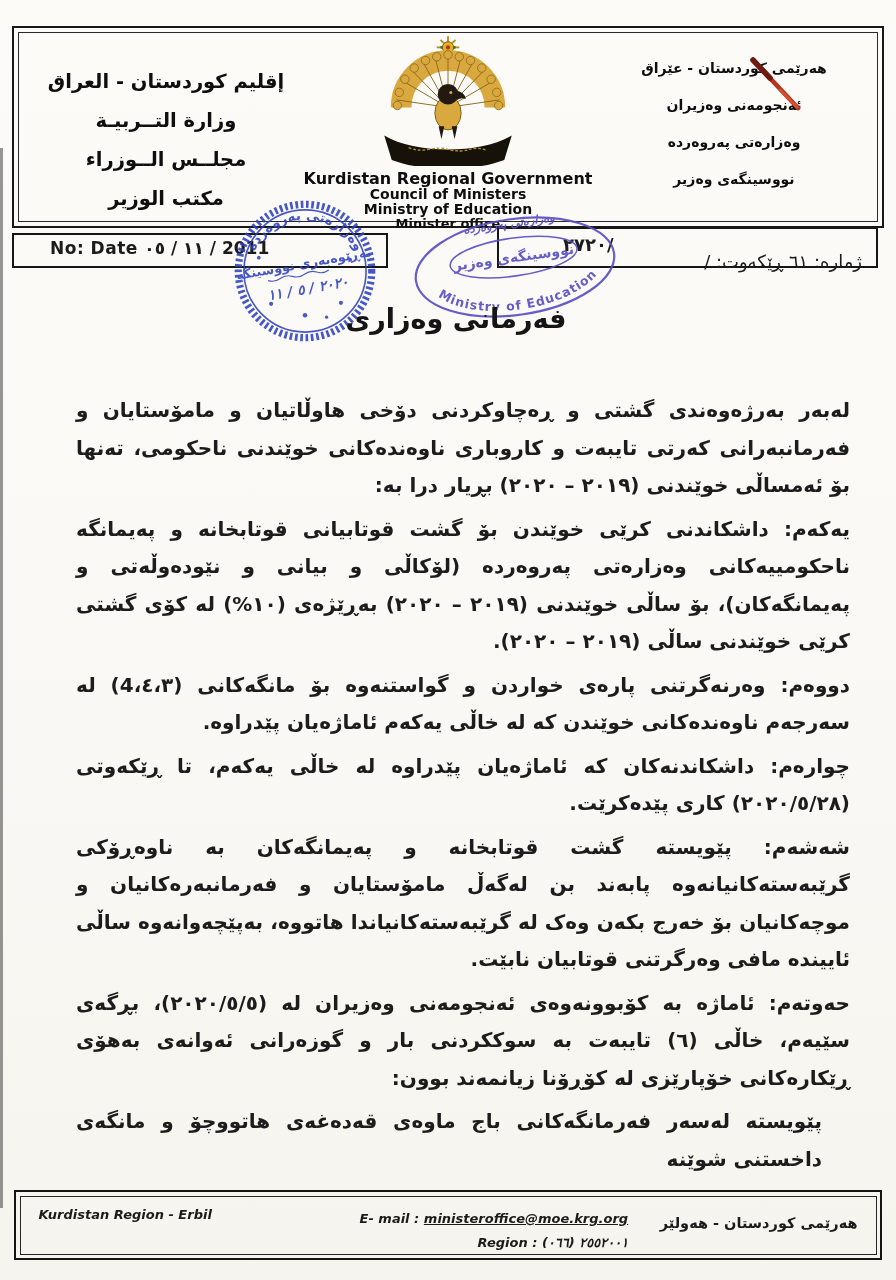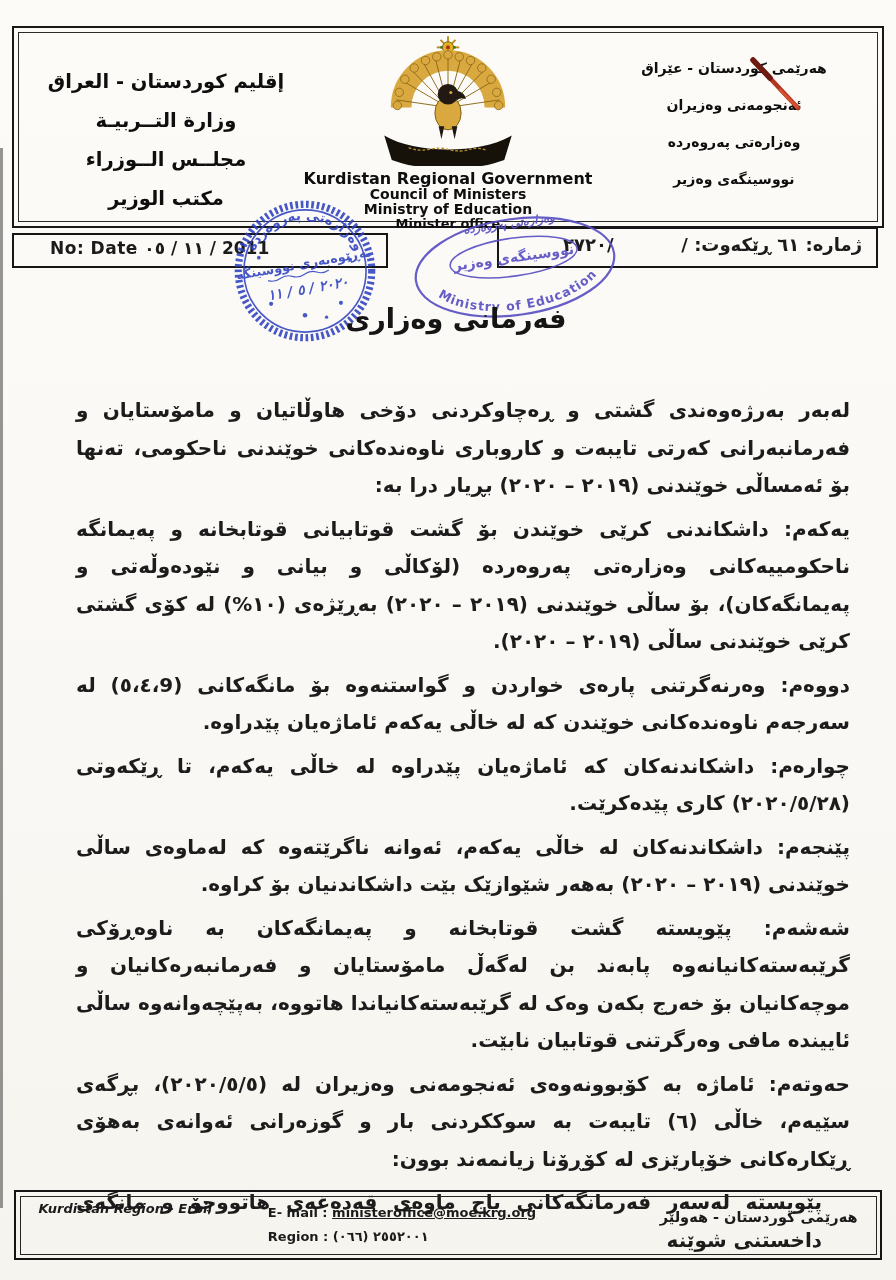--- a/index.html
+++ b/index.html
@@ -16,21 +16,21 @@
   .hdr-center{left:298px;top:30px;width:300px;text-align:center;}
   .hdr-center .en1{font-size:16px;font-weight:700;line-height:17px;}
   .hdr-center .en2{font-size:14px;font-weight:700;line-height:15px;}
   .hdr-center .en3{font-size:14px;font-weight:700;line-height:15px;}
   .hdr-center .en4{font-size:13px;font-weight:700;line-height:14px;}
 
   
   .date-box{position:absolute;left:12px;top:233px;width:372px;height:31px;border:2px solid #161616;}
   .date-box .txt{position:absolute;left:36px;top:3px;font-size:17px;font-weight:700;direction:ltr;letter-spacing:.5px;}
   .num-box{position:absolute;left:497px;top:227px;width:377px;height:37px;border:2px solid #161616;}
-  .num-box .lbl{position:absolute;right:14px;top:5px;font-size:18px;font-weight:700;direction:rtl;}
+  .num-box .lbl{position:absolute;right:14px;top:22px;font-size:18px;font-weight:400;direction:rtl;}
   .num-box .num{position:absolute;left:64px;top:5px;font-size:18px;font-weight:700;direction:ltr;}
 
   
   .doc-title{position:absolute;left:0;right:0;top:303px;text-align:center;direction:rtl;
              font-size:27px;font-weight:700;transform:translateX(8px);color:#151515;}
 
   
   .body-text{position:absolute;left:70px;top:386px;width:786px;direction:rtl;
              font-size:20px;line-height:37.5px;font-weight:700;color:#1c1c1c;}
   .body-text p{margin:6px;text-align:justify;text-align-last:right;}
@@ -38,23 +38,23 @@
 
   
   .stamp{position:absolute;pointer-events:none;}
   .round-stamp{left:228px;top:194px;width:154px;height:154px;opacity:.88;}
   .oval-stamp{left:400px;top:205px;width:230px;height:124px;transform:rotate(-8deg);opacity:.92;}
   .red-mark{left:740px;top:50px;width:70px;height:70px;}
 
   
   .footer-box{position:absolute;left:14px;top:1190px;width:864px;height:66px;border:2.4px solid #141414;}
   .footer-box .inner{position:absolute;inset:3.5px;border:1.2px solid #242424;
-                     display:flex;justify-content:space-between;align-items:flex-start;padding:4px 18px;box-sizing:border-box;}
+                     display:flex;justify-content:space-between;align-items:flex-start;padding:10px 18px;box-sizing:border-box;}
   .f-left{font-size:13px;font-weight:700;font-style:italic;width:28%;}
-  .f-center{width:44%;text-align:left;font-size:13px;font-weight:700;line-height:24px;}
+  .f-center{width:44%;text-align:right;font-size:13px;font-weight:700;font-style:italic;line-height:24px;}
   .f-center .email{text-decoration:underline;}
   .f-right{width:28%;text-align:right;direction:rtl;font-size:14.5px;font-weight:700;margin-top:8px;}
 </style>
 </head>
 <body>
 
 <div class="page">
   <div class="edge-line"></div>
 
   <div class="header-box">
@@ -194,23 +194,22 @@
     <text font-size="12.5" fill="#5a50c2" font-weight="bold" letter-spacing="1" font-family="DejaVu Sans, sans-serif">
       <textPath href="#arcBottom" startOffset="50%" text-anchor="middle">Ministry of Education</textPath>
     </text>
   </svg>
 
   <div class="doc-title">فه‌رمانی وه‌زاری</div>
 
   <div class="body-text">
     <p><b></b><span>له‌به‌ر به‌رژه‌وه‌ندی گشتی و ڕه‌چاوکردنی دۆخی هاوڵاتیان و مامۆستایان و فه‌رمانبه‌رانی که‌رتی تایبه‌ت و کاروباری ناوه‌نده‌کانی خوێندنی ناحکومی، ته‌نها بۆ ئه‌مساڵی خوێندنی (٢٠١٩ – ٢٠٢٠) بڕیار درا به‌:</span></p>
     <p><b>یه‌که‌م:</b> <span>داشکاندنی کرێی خوێندن بۆ گشت قوتابیانی قوتابخانه و په‌یمانگه ناحکومییه‌کانی وه‌زاره‌تی په‌روه‌رده (لۆکاڵی و بیانی و نێوده‌وڵه‌تی و په‌یمانگه‌کان)، بۆ ساڵی خوێندنی (٢٠١٩ – ٢٠٢٠) به‌ڕێژه‌ی (١٠%) له کۆی گشتی کرێی خوێندنی ساڵی (٢٠١٩ – ٢٠٢٠).</span></p>
-    <p><b>دووه‌م:</b> <span>وه‌رنه‌گرتنی پاره‌ی خواردن و گواستنه‌وه بۆ مانگه‌کانی (٥،٤،9) له سه‌رجه‌م ناوه‌نده‌کانی خوێندن که له خاڵی یه‌که‌م ئاماژه‌یان پێدراوه.</span></p>
+    <p><b>دووه‌م:</b> <span>وه‌رنه‌گرتنی پاره‌ی خواردن و گواستنه‌وه بۆ مانگه‌کانی (4،٤،٣) له سه‌رجه‌م ناوه‌نده‌کانی خوێندن که له خاڵی یه‌که‌م ئاماژه‌یان پێدراوه.</span></p>
     <p><b>چواره‌م:</b> <span>داشکاندنه‌کان که ئاماژه‌یان پێدراوه له خاڵی یه‌که‌م، تا ڕێکه‌وتی (٢٠٢٠/٥/٢٨) کاری پێده‌کرێت.</span></p>
-    <p><b>پێنجه‌م:</b> <span>داشکاندنه‌کان له خاڵی یه‌که‌م، ئه‌وانه ناگرێته‌وه که له‌ماوه‌ی ساڵی خوێندنی (٢٠١٩ – ٢٠٢٠) به‌هه‌ر شێوازێک بێت داشکاندنیان بۆ کراوه.</span></p>
     <p><b>شه‌شه‌م:</b> <span>پێویسته گشت قوتابخانه و په‌یمانگه‌کان به ناوه‌ڕۆکی گرێبه‌سته‌کانیانه‌وه پابه‌ند بن له‌گه‌ڵ مامۆستایان و فه‌رمانبه‌ره‌کانیان و موچه‌کانیان بۆ خه‌رج بکه‌ن وه‌ک له گرێبه‌سته‌کانیاندا هاتووه، به‌پێچه‌وانه‌وه ساڵی ئایینده مافی وه‌رگرتنی قوتابیان نابێت.</span></p>
     <p><b>حه‌وته‌م:</b> <span>ئاماژه به کۆبوونه‌وه‌ی ئه‌نجومه‌نی وه‌زیران له (٢٠٢٠/٥/٥)، بڕگه‌ی سێیه‌م، خاڵی (٦) تایبه‌ت به سوککردنی بار و گوزه‌رانی ئه‌وانه‌ی به‌هۆی ڕێکاره‌کانی خۆپارێزی له کۆڕۆنا زیانمه‌ند بوون:</span></p>
     <p class="cont"><span>پێویسته له‌سه‌ر فه‌رمانگه‌کانی باج ماوه‌ی قه‌ده‌غه‌ی هاتووچۆ و مانگه‌ی داخستنی شوێنه</span></p>
   </div>
 
   <div class="footer-box">
     <div class="inner">
       <div class="f-left">Kurdistan Region - Erbil</div>
       <div class="f-center">
         <div><span>E- mail :</span> <span class="email">ministeroffice@moe.krg.org</span></div>

